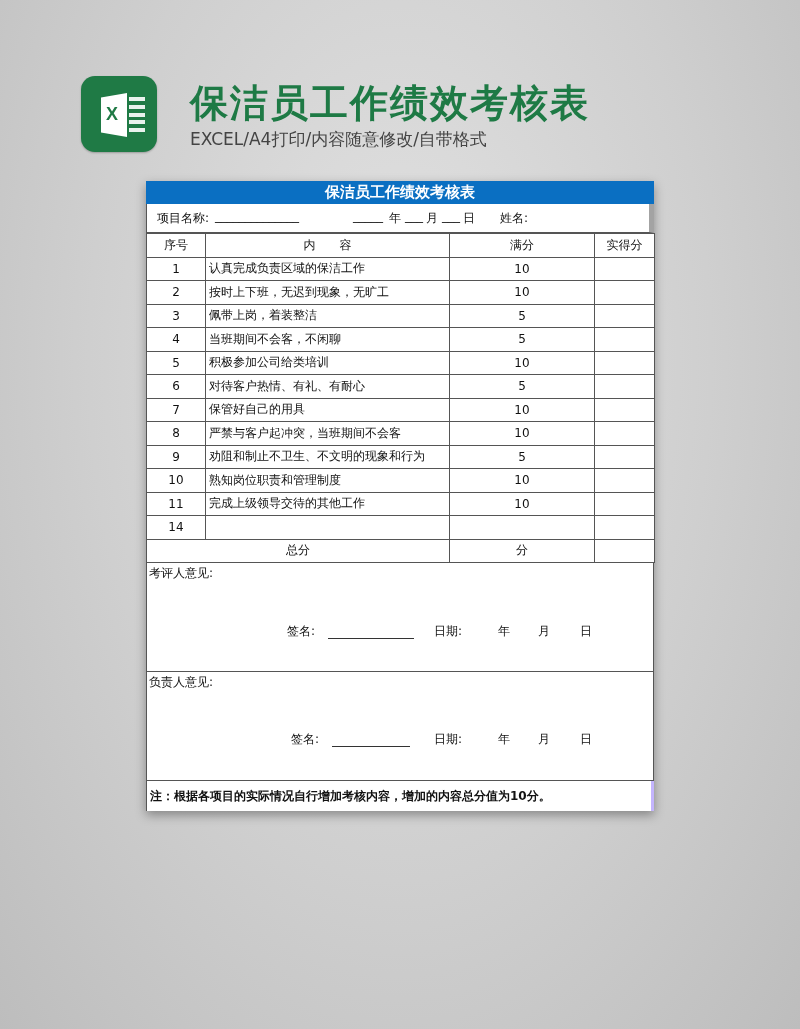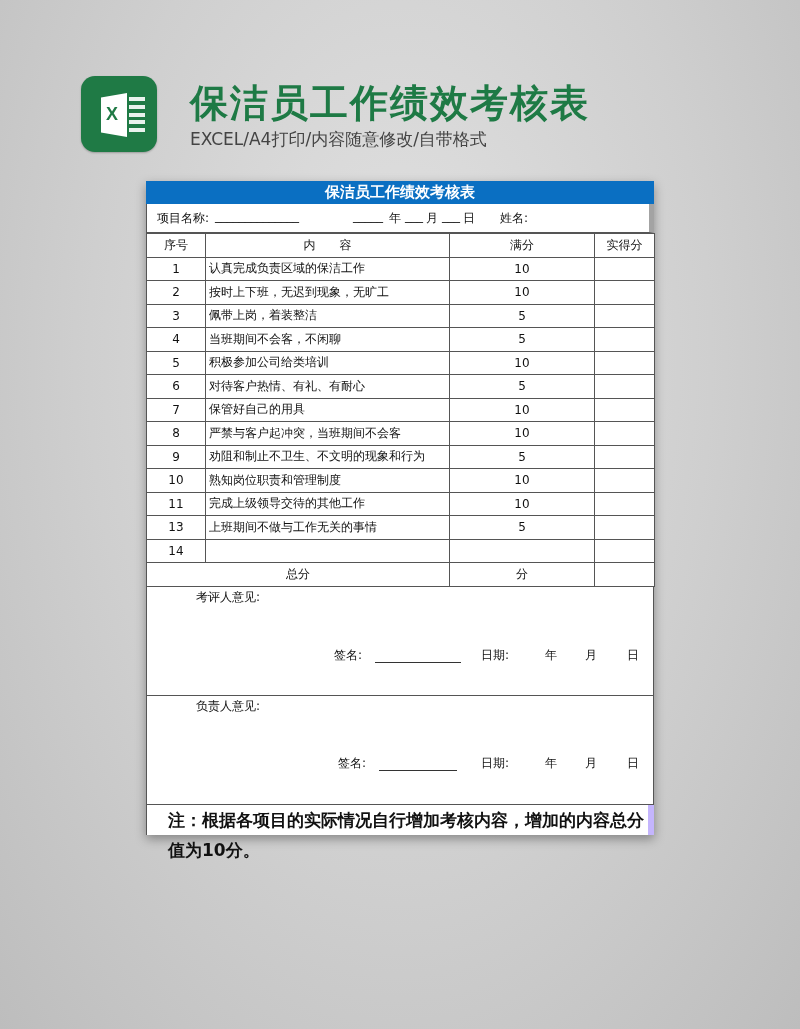--- a/index.html
+++ b/index.html
@@ -49,23 +49,23 @@
     height:28px; line-height:28px; font-size:12px; color:#111; position:relative;
     border-bottom:1px solid #555;
   }
   .meta span { position:absolute; }
   table { border-collapse:collapse; width:100%; table-layout:fixed; font-size:12px; color:#111;padding-left:28px; }
   td { border:1px solid #555; height:22.5px; padding:0; }
   td.c { text-align:center; }
   td.l { padding-left:3px; }
   .section { border-left:1px solid #555; border-right:1px solid #555; border-bottom:1px solid #555; position:relative; font-size:12px; color:#111; }
   .section .lbl { position:absolute; left:2px; top:2px; }
-  .sig span { position:absolute;margin-left:47px; }
+  .sig span { position:absolute; }
   .uline { display:inline-block; border-bottom:1px solid #333; }
-  .footnote { height:30px; line-height:30px; font-weight:bold; font-size:17px; padding-left:21px; color:#111; border-left:1px solid #555; border-right:6px solid #c4b5fd; }
+  .footnote { height:30px; line-height:30px; font-weight:bold; font-size:12px; padding-left:3px; color:#111; border-left:1px solid #555; border-right:3px solid #c4b5fd; }
 </style>
 </head>
 <body>
 
 <div class="logo">
   <div class="sheet">
     <div class="page"></div>
     <div class="x">X</div>
     <div class="grid">
       <span></span>
@@ -169,26 +169,20 @@
           <td class="c">10</td>
           <td class="c"></td>
         </tr>
         <tr>
           <td class="c">11</td>
           <td class="l">完成上级领导交待的其他工作</td>
           <td class="c">10</td>
           <td class="c"></td>
         </tr>
         <tr>
-          <td class="c">13</td>
-          <td class="l">上班期间不做与工作无关的事情</td>
-          <td class="c">5</td>
-          <td class="c"></td>
-        </tr>
-        <tr>
           <td class="c">14</td>
           <td class="l"></td>
           <td class="c"></td>
           <td class="c"></td>
         </tr>
       </tbody>
     <tbody>
         <tr>
       <td class="c" colspan="2">总分</td>
       <td class="c">分</td>

